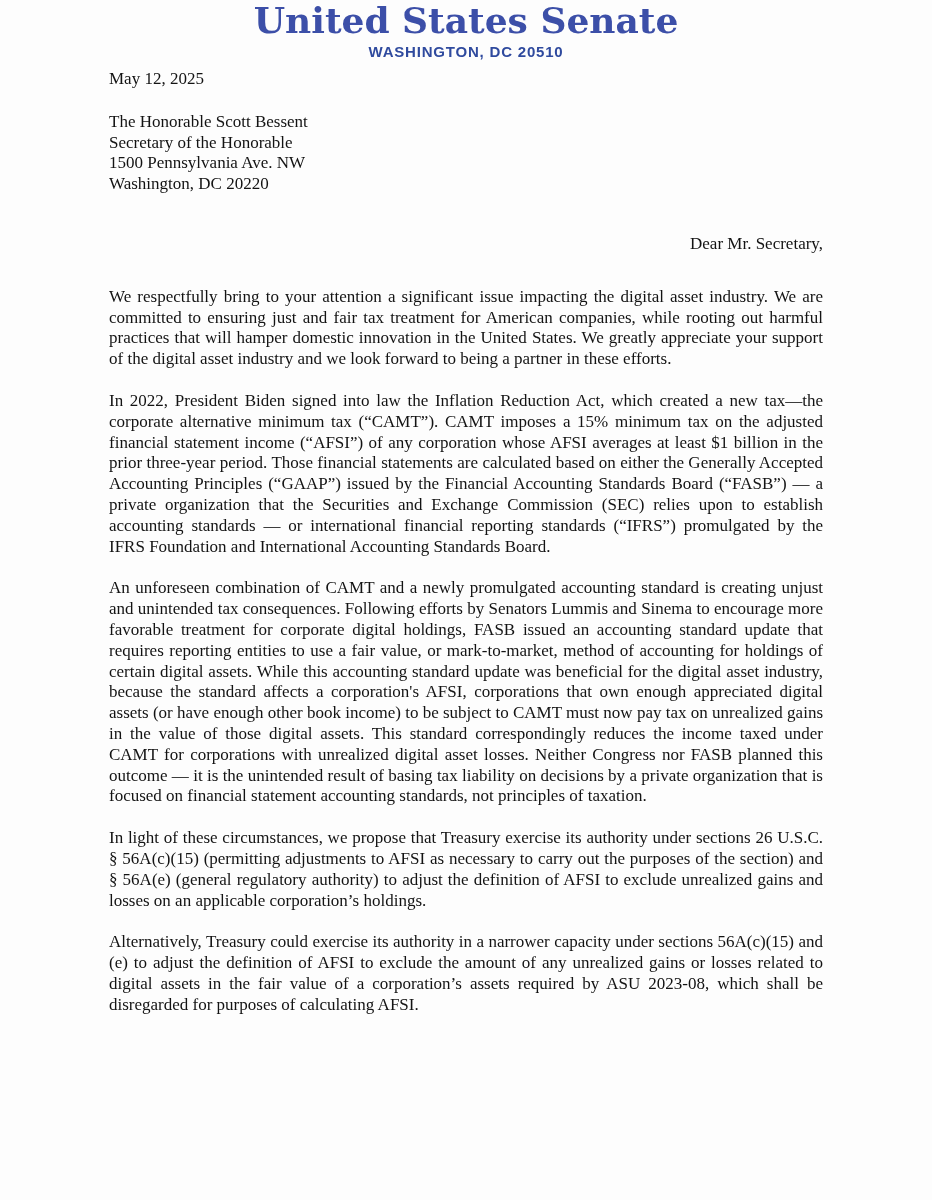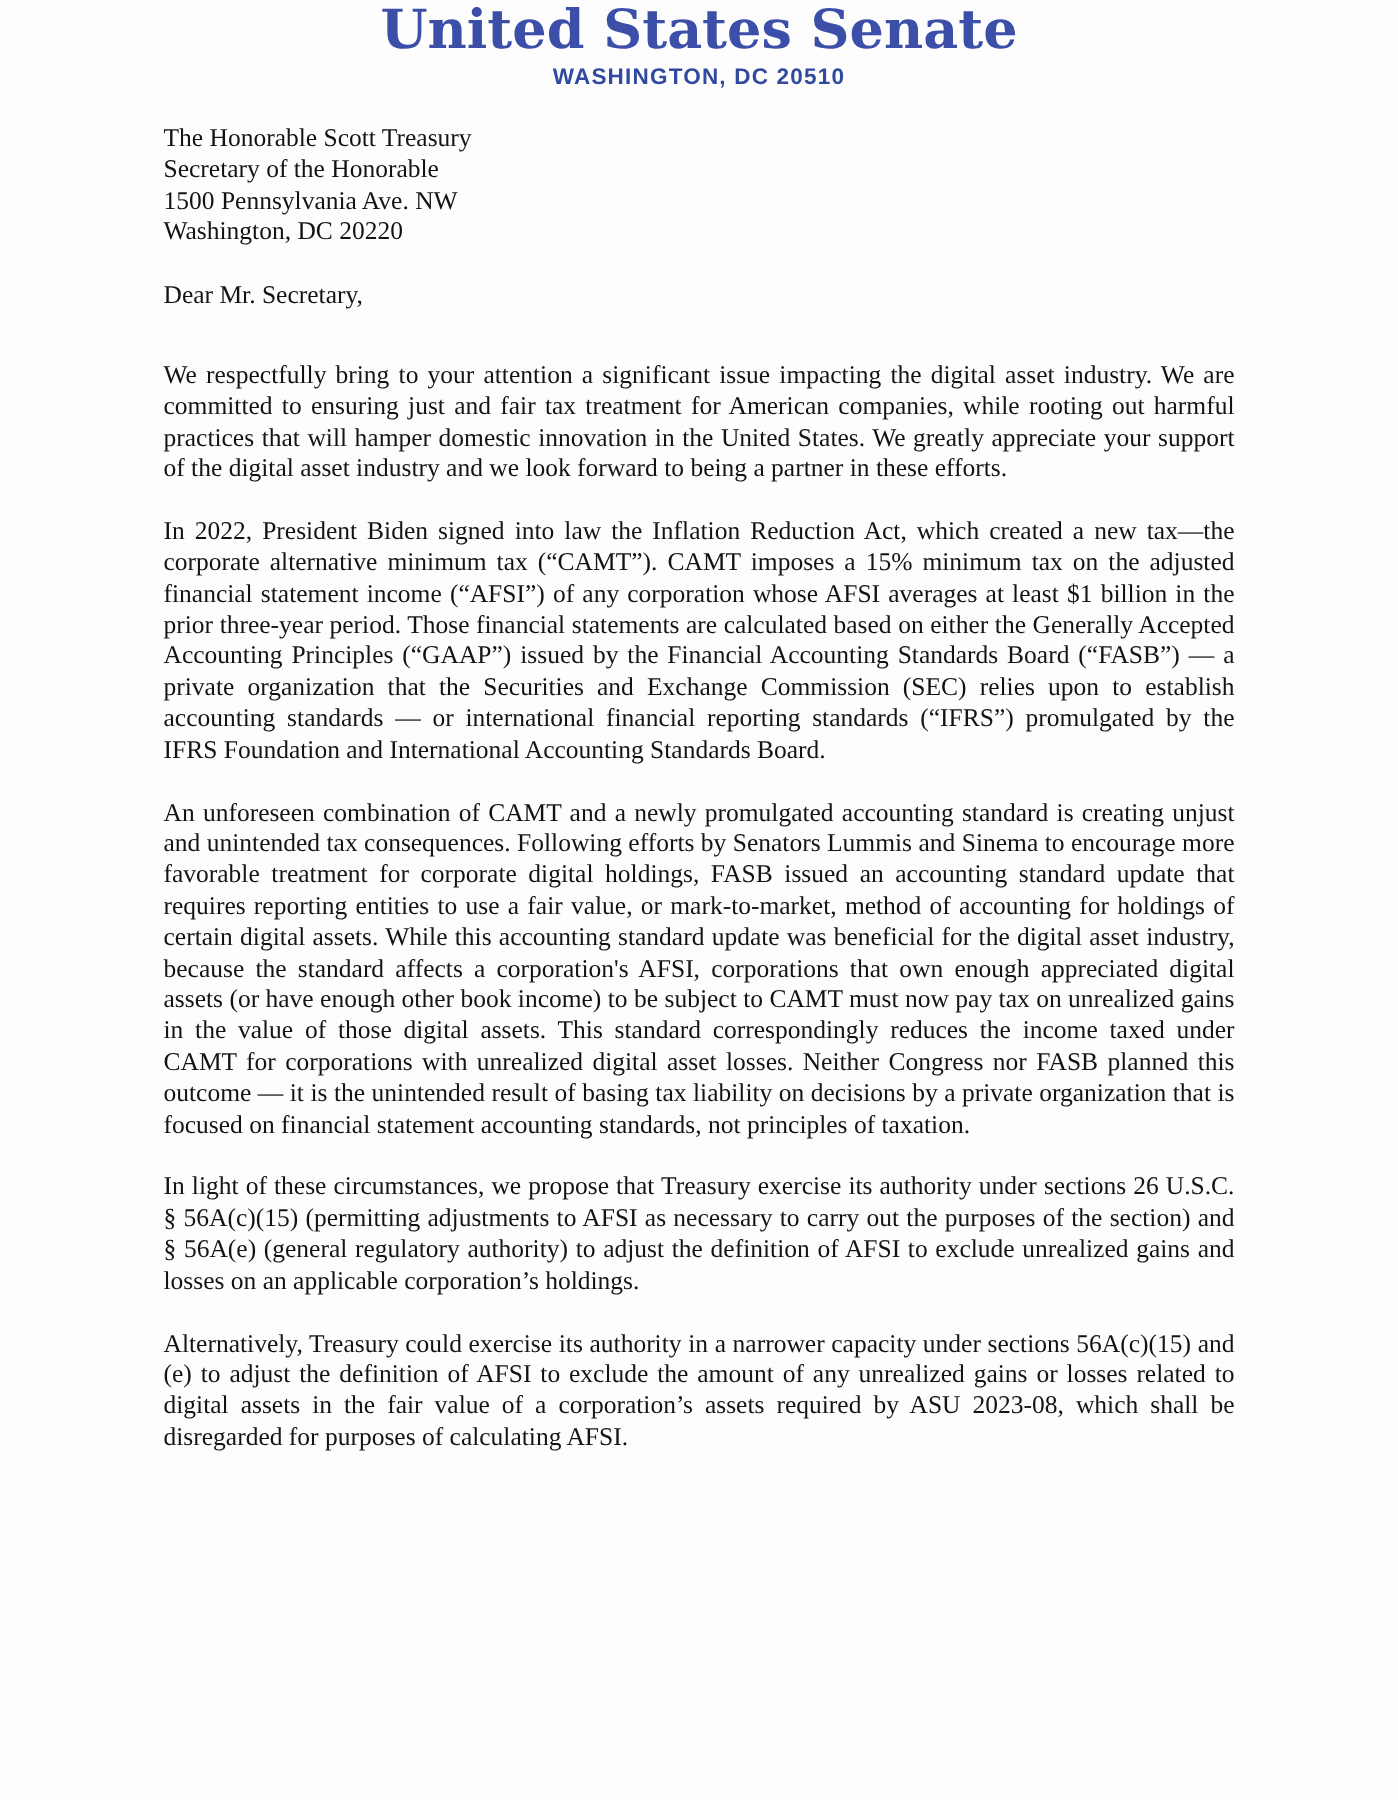--- a/index.html
+++ b/index.html
@@ -46,21 +46,22 @@
   .date-line {
     margin: 0;
   }
   .recipient-block {
     margin-top: 22px;
   }
   .recipient-block div {
     margin: 0;
   }
   .salutation {
-    margin-top: 22px;
+    margin-top: 39px;
+    text-align: right;
   }
   .body-paragraph {
     margin: 21px 0 0 0;
     text-align: justify;
   }
   .body-paragraph.first {
     margin-top: 32px;
   }
 </style>
 </head>
@@ -68,23 +69,24 @@
 
 <div class="page">
 
   <div class="letterhead">
     <div class="org-title">United States Senate</div>
     <div class="org-address">WASHINGTON, DC 20510</div>
   </div>
 
   <div class="content">
 
+    <div class="date-line">May 12, 2025</div>
 
     <div class="recipient-block">
-      <div>The Honorable Scott Treasury</div>
+      <div>The Honorable Scott Bessent</div>
       <div>Secretary of the Honorable</div>
       <div>1500 Pennsylvania Ave. NW</div>
       <div>Washington, DC 20220</div>
     </div>
 
     <div class="salutation">Dear Mr. Secretary,</div>
 
     <p class="body-paragraph first">We respectfully bring to your attention a significant issue impacting the digital asset industry. We are committed to ensuring just and fair tax treatment for American companies, while rooting out harmful practices that will hamper domestic innovation in the United States. We greatly appreciate your support of the digital asset industry and we look forward to being a partner in these efforts.</p>
 
     <p class="body-paragraph">In 2022, President Biden signed into law the Inflation Reduction Act, which created a new tax—the corporate alternative minimum tax (“CAMT”). CAMT imposes a 15% minimum tax on the adjusted financial statement income (“AFSI”) of any corporation whose AFSI averages at least $1 billion in the prior three-year period. Those financial statements are calculated based on either the Generally Accepted Accounting Principles (“GAAP”) issued by the Financial Accounting Standards Board (“FASB”) — a private organization that the Securities and Exchange Commission (SEC) relies upon to establish accounting standards — or international financial reporting standards (“IFRS”) promulgated by the IFRS Foundation and International Accounting Standards Board.</p>

